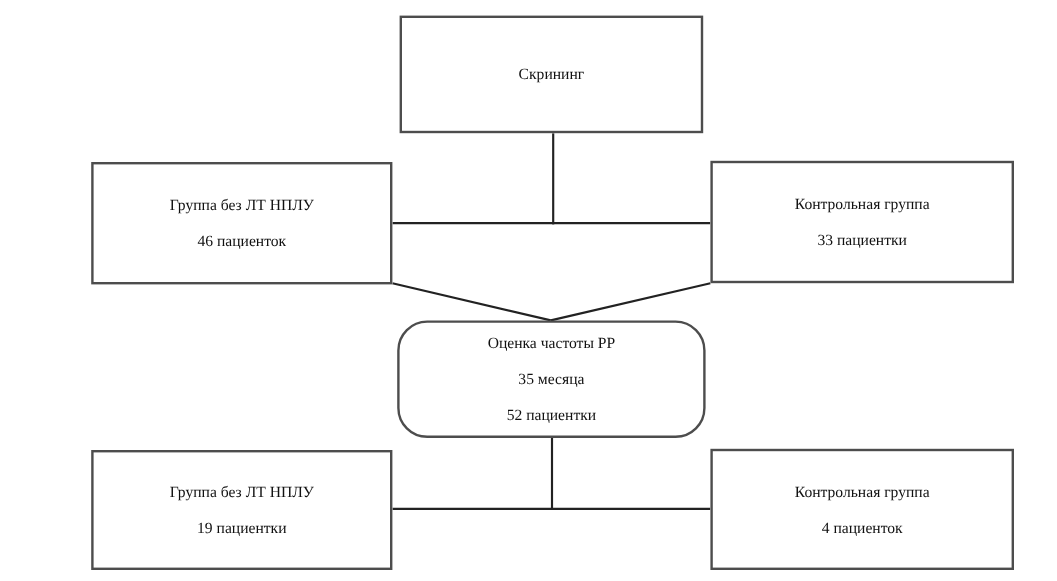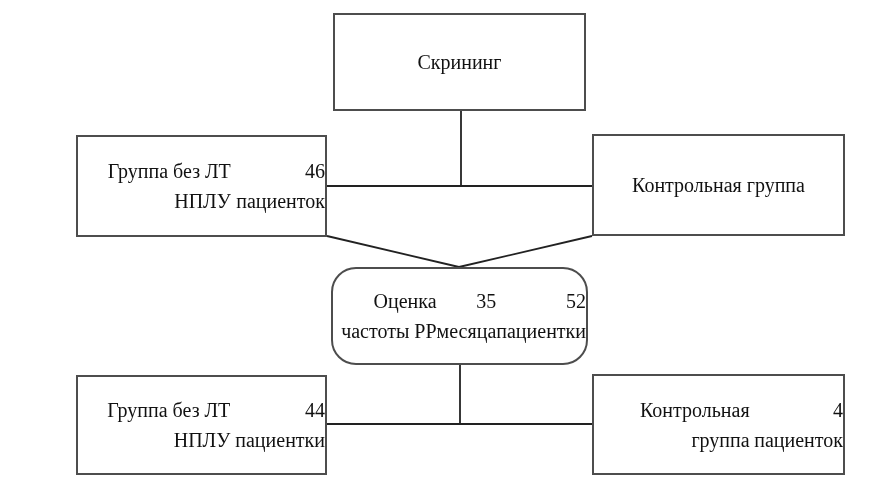--- a/index.html
+++ b/index.html
@@ -30,26 +30,26 @@
   .connectors line, .connectors polyline {
     stroke: var(--connector);
     stroke-width: 1.8;
     fill: none;
   }
   .node {
     position: absolute;
     background: var(--bg);
     border: 2px solid var(--box-border);
     display: flex;
-    flex-direction: row;
+    flex-direction: column;
     align-items: center;
     justify-content: center;
-    text-align: right;
+    text-align: left;
     color: var(--text);
-    font-size: 20px;
+    font-size: 13px;
     line-height: 30px;
   }
   
   .node-screening      { left: 333px; top: 13px;  width: 253px; height: 98px;  }
   .node-group-no-rt-1  { left: 76px;  top: 135px; width: 251px; height: 102px; }
   .node-control-1      { left: 592px; top: 134px; width: 253px; height: 102px; }
   .node-assessment     { left: 331px; top: 267px; width: 257px; height: 98px; border-radius: 25px;  }
   .node-group-no-rt-2  { left: 76px;  top: 375px; width: 251px; height: 100px; }
   .node-control-2      { left: 592px; top: 374px; width: 253px; height: 101px; }
 </style>
@@ -74,31 +74,32 @@
     <div>Скрининг</div>
   </div>
 
   <div class="node node-group-no-rt-1">
     <div>Группа без ЛТ НПЛУ</div>
     <div>46 пациенток</div>
   </div>
 
   <div class="node node-control-1">
     <div>Контрольная группа</div>
+    <div>33 пациентки</div>
   </div>
 
   <div class="node node-assessment">
     <div>Оценка частоты РР</div>
     <div>35 месяца</div>
     <div>52 пациентки</div>
   </div>
 
   <div class="node node-group-no-rt-2">
     <div>Группа без ЛТ НПЛУ</div>
-    <div>44 пациентки</div>
+    <div>19 пациентки</div>
   </div>
 
   <div class="node node-control-2">
     <div>Контрольная группа</div>
     <div>4 пациенток</div>
   </div>
 
 </div>
 
 </body></html>

